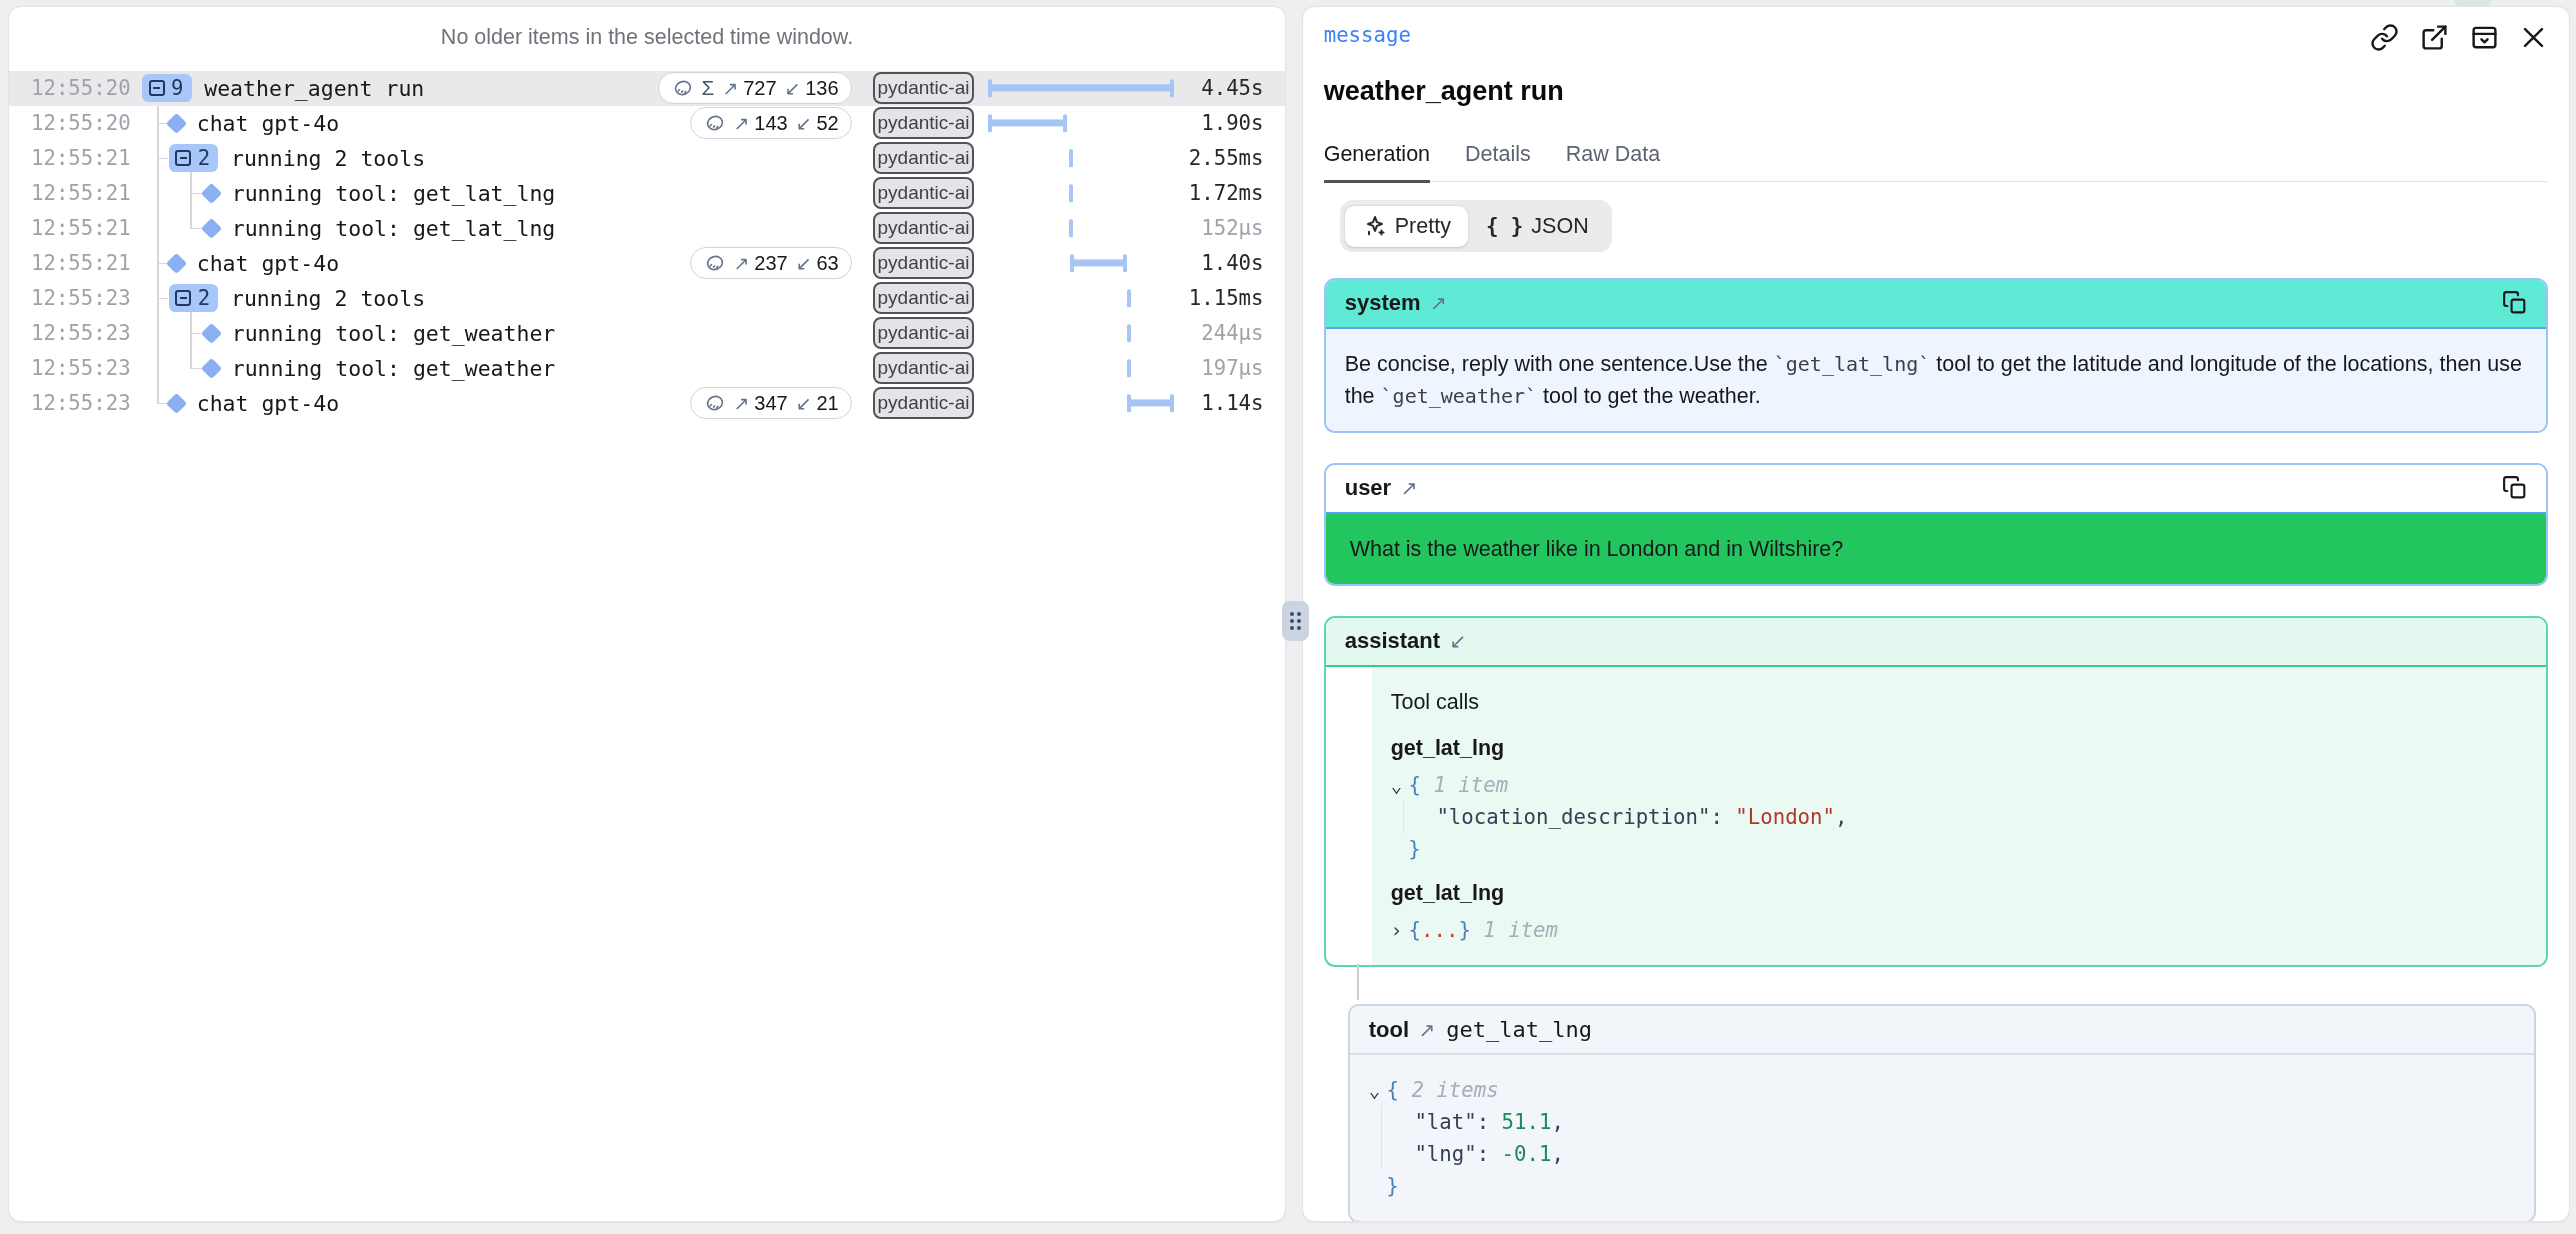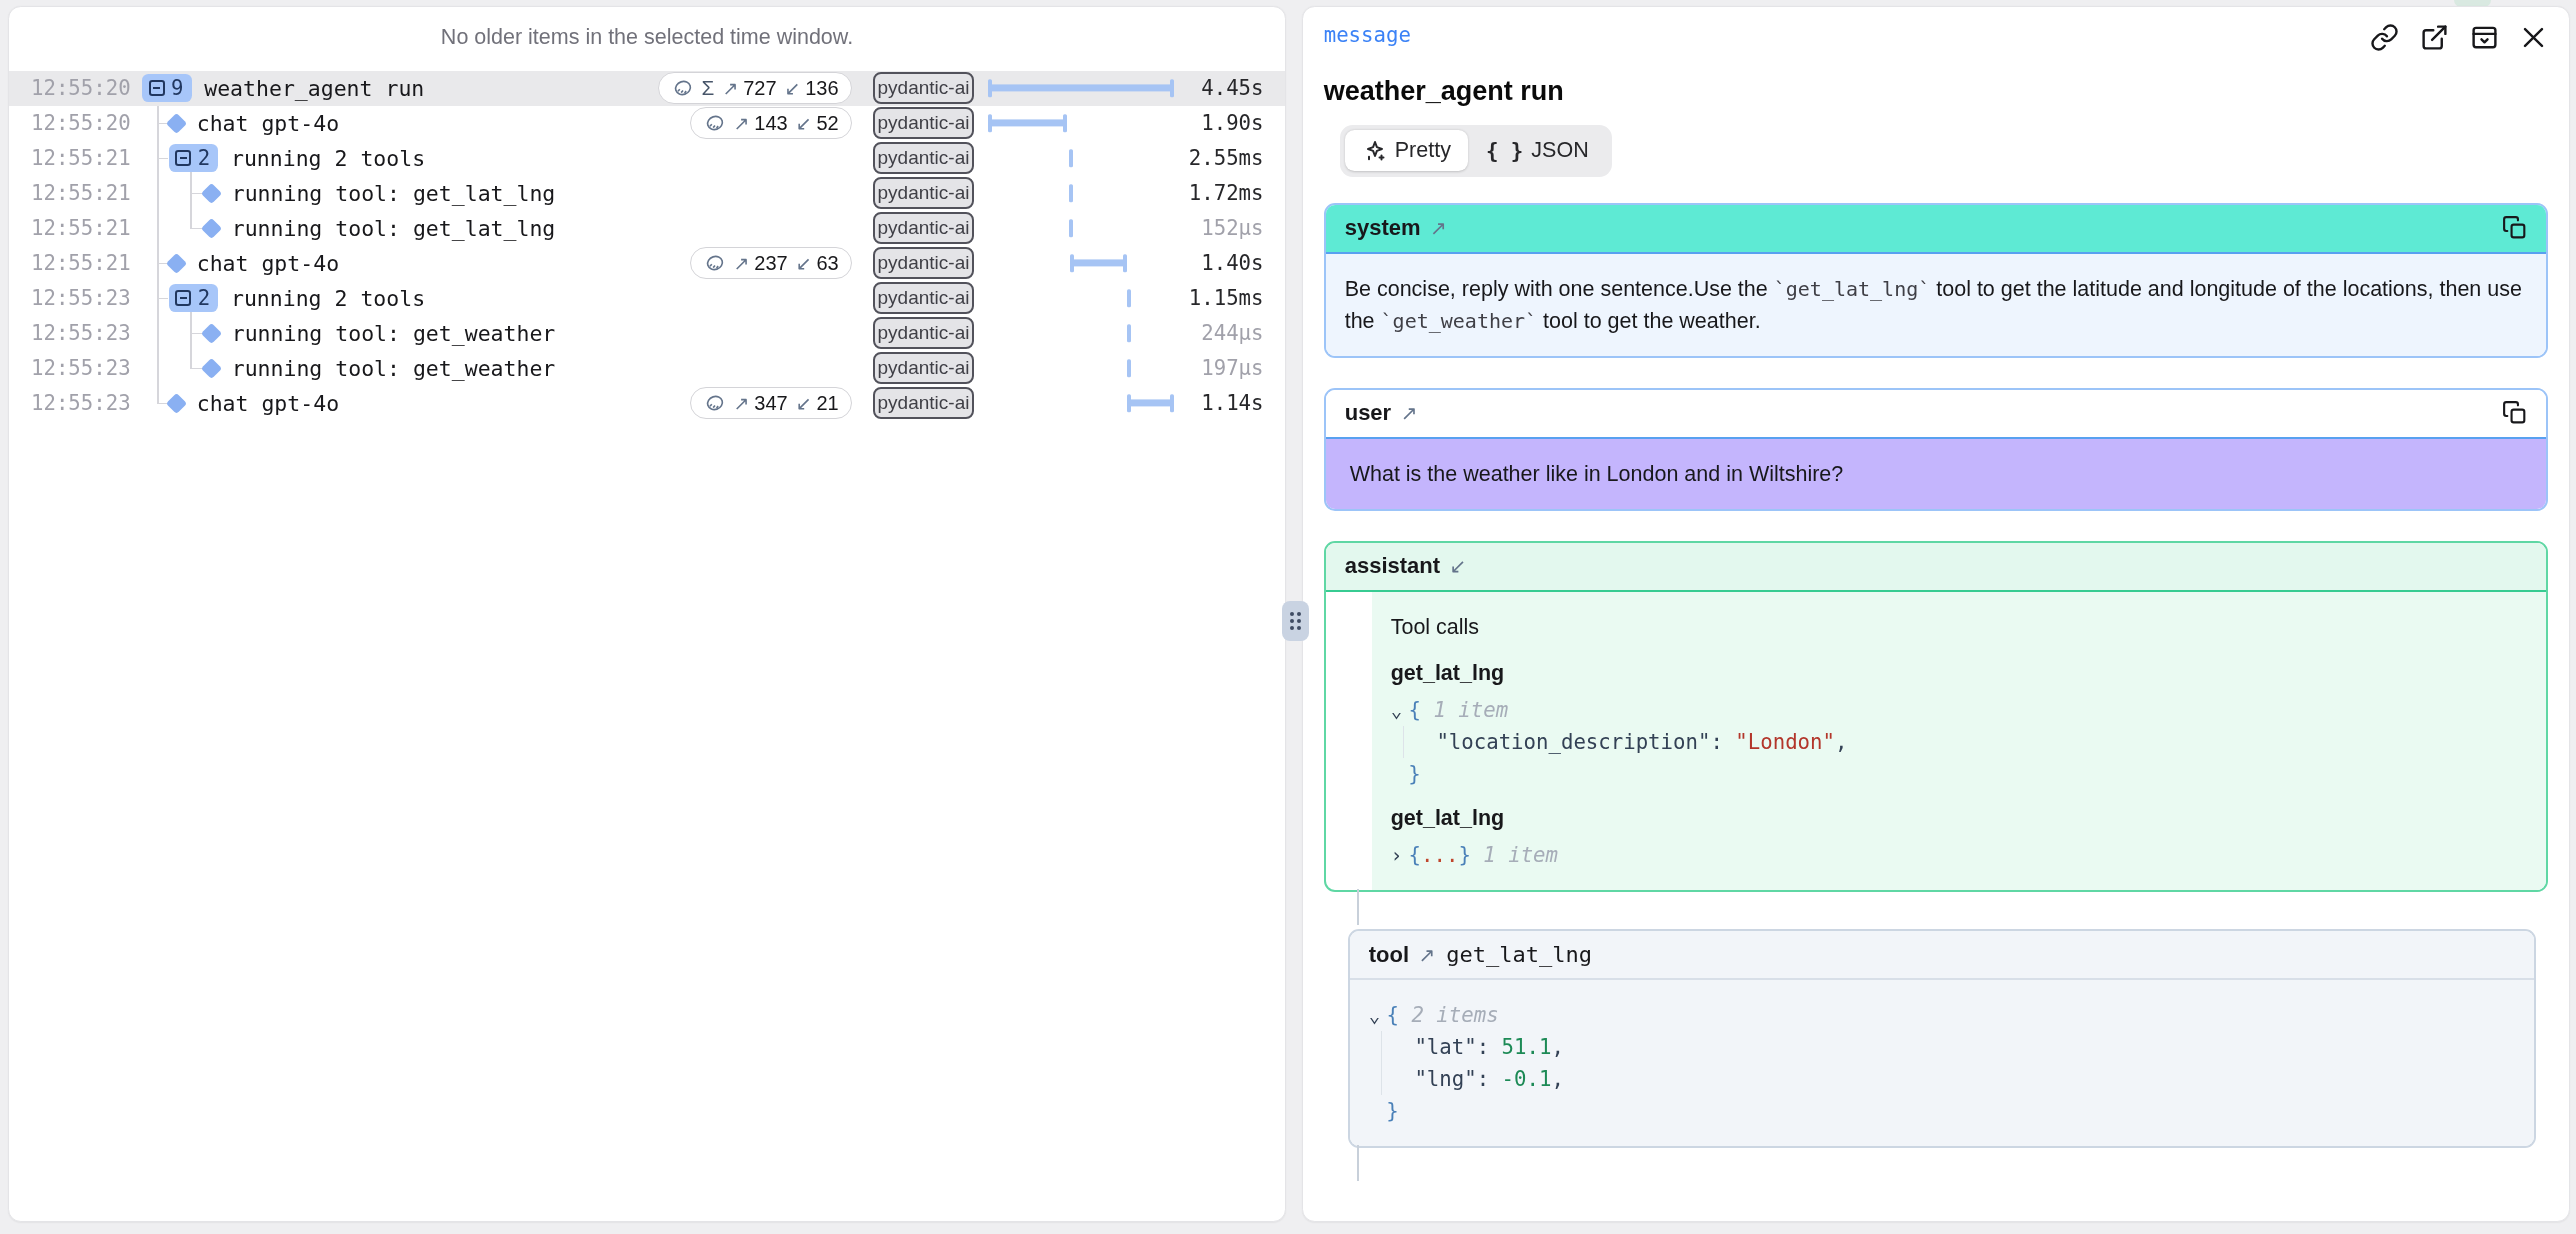--- a/index.html
+++ b/index.html
@@ -91,21 +91,21 @@
   .mtoolname { font-family:"DejaVu Sans Mono", monospace; font-size:22px; color:#18181b; margin-left:11px; }
   .mcopy { margin-left:auto; background:none; border:none; cursor:pointer; line-height:0; color:#18181b; padding:0; }
   .mbody { padding:19px; font-size:21.5px; color:#18181b; line-height:32px; }
   .mbody code { font-family:"DejaVu Sans Mono", monospace; font-size:20px; color:#3f3f46; }
 
   .style-blue-filled  { border-color:#9cc4f8; }
   .style-blue-filled .mhead { background:#5eead4; border-bottom-color:#58a0f0; }
   .style-blue-filled .mbody { background:#eef5fe; }
   .style-blue-outline { border-color:#9cc4f8; }
   .style-blue-outline .mhead { background:#fff; border-bottom-color:#58a0f0; }
-  .style-blue-outline .mbody { background:#c4b5fd;padding-left:24px; }
+  .style-blue-outline .mbody { background:#22c55e;padding-left:24px; }
   .style-green { border-color:#5fd7a4; }
   .style-green .mhead { background:#e3f8ee; border-bottom-color:#37cb92; }
   .style-green .mbody { background:#eafaf2;margin-left:46px; }
   .style-gray { border-color:#ccd6e2; }
   .style-gray .mhead { background:#f2f5f9; border-bottom-color:#d8dfe8; }
   .style-gray .mbody { background:#f2f5f9; }
 
   .mpanel.indent { margin-left:24px; margin-right:12px;margin-top:7px; }
   .gap { height:30px; flex:none; position:relative; }
   .gap .connector { position:absolute; left:33px; top:-3.2px; bottom:-3.2px; width:14.3px;
@@ -385,20 +385,25 @@
           <svg width="29" height="29" viewBox="0 0 24 24" fill="none" stroke="currentColor" stroke-width="2" stroke-linecap="round" stroke-linejoin="round">
               <line x1="5" y1="5" x2="19" y2="19"></line>
               <line x1="19" y1="5" x2="5" y2="19"></line>
             </svg>
         </button>
       </div>
     </div>
 
     <div class="rp-title">weather_agent run</div>
 
+    <div class="tabs" id="tabs">
+        <div class="tab active">Generation</div>
+        <div class="tab">Details</div>
+        <div class="tab">Raw Data</div>
+      </div>
 
     <div>
       <div class="seg-wrap">
         <button class="seg-btn active">
           <svg width="24" height="24" viewBox="0 0 24 24" fill="none" stroke="currentColor" stroke-width="2" stroke-linecap="round" stroke-linejoin="round">
               <path d="M12 3l1.9 5.1L19 10l-5.1 1.9L12 17l-1.9-5.1L5 10l5.1-1.9z"></path>
               <path d="M18.5 16.5v4"></path>
               <path d="M16.5 18.5h4"></path>
               <path d="M6 17.8v2.4"></path>
             </svg>

